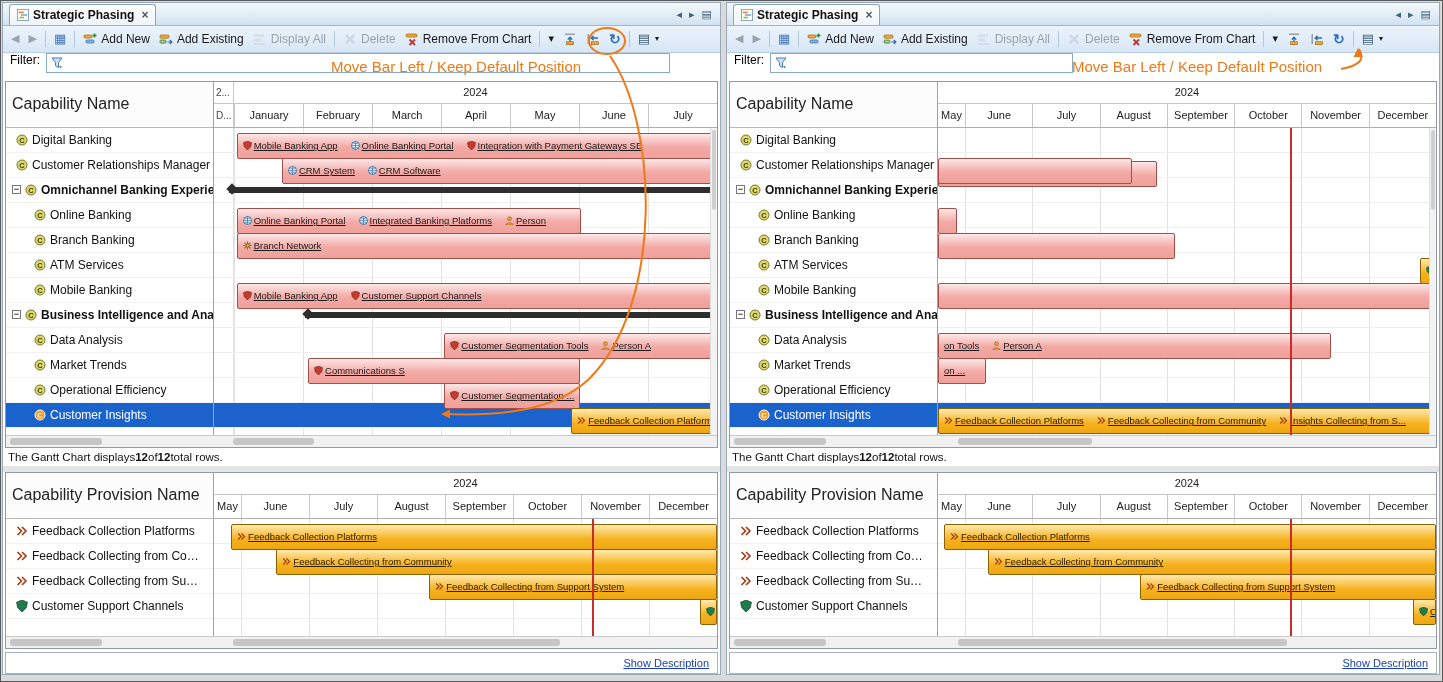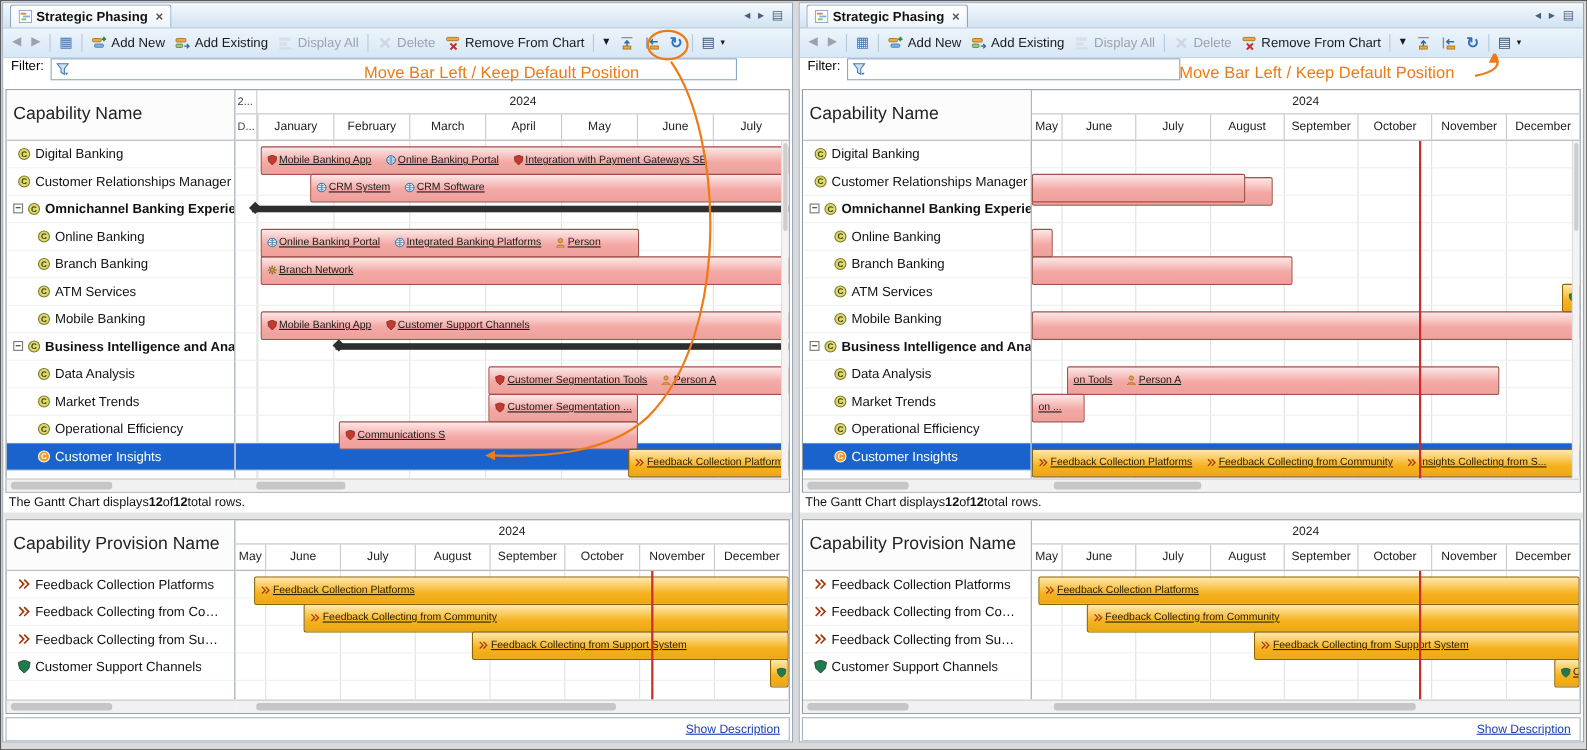--- a/index.html
+++ b/index.html
@@ -498,40 +498,40 @@
                     <svg viewBox="0 0 10 10">
                       <circle cx="5" cy="3" r="2.2" fill="#e9a13c" stroke="#8a5a10" stroke-width="0.6"></circle>
                       <path d="M1 10 C1 6.8 9 6.8 9 10 Z" fill="#e9a13c" stroke="#8a5a10" stroke-width="0.6"></path>
                     </svg>
                   </span>
                   <span data-name="bar-label-text">Person A</span>
                 </span>
               </div>
             </div>
             <div class="trow" data-name="timeline-row">
-              <div class="bar task" data-name="task-bar" style="left: 45.8%; width: 27%;">
+              <div class="bar task" data-name="task-bar" style="left: 18.7%; width: 54%;">
                 <span class="blab" data-name="bar-label">
                   <span class="icon" data-name="shield-icon">
                     <svg viewBox="0 0 10 11">
                       <path d="M5 0 L10 2 L9 7 L5 11 L1 7 L0 2 Z" fill="#c23b2e" stroke="#5e120c" stroke-width="0.6"></path>
                     </svg>
                   </span>
-                  <span data-name="bar-label-text">Customer Segmentation ...</span>
-                </span>
-              </div>
-            </div>
-            <div class="trow" data-name="timeline-row">
-              <div class="bar task" data-name="task-bar" style="left: 18.7%; width: 54%;">
+                  <span data-name="bar-label-text">Communications S</span>
+                </span>
+              </div>
+            </div>
+            <div class="trow" data-name="timeline-row">
+              <div class="bar task" data-name="task-bar" style="left: 45.8%; width: 27%;">
                 <span class="blab" data-name="bar-label">
                   <span class="icon" data-name="shield-icon">
                     <svg viewBox="0 0 10 11">
                       <path d="M5 0 L10 2 L9 7 L5 11 L1 7 L0 2 Z" fill="#c23b2e" stroke="#5e120c" stroke-width="0.6"></path>
                     </svg>
                   </span>
-                  <span data-name="bar-label-text">Communications S</span>
+                  <span data-name="bar-label-text">Customer Segmentation ...</span>
                 </span>
               </div>
             </div>
             <div class="trow sel" data-name="timeline-row">
               <div class="bar provision" data-name="provision-bar" style="left: 71%; width: 29%;">
                 <span class="blab" data-name="bar-label">
                   <span class="icon" data-name="provision-icon">
                     <svg viewBox="0 0 12 10">
                       <path d="M1.5 1 L5.5 5 L1.5 9 M6 1 L10 5 L6 9" stroke="#a33c10" stroke-width="1.6" fill="none"></path>
                     </svg>
@@ -986,21 +986,21 @@
                     </svg>
                   </span>
                 </span>
               </div>
             </div>
             <div class="trow" data-name="timeline-row">
               <div class="bar task" data-name="task-bar" style="left: 0%; width: 100%;"></div>
             </div>
             <div class="trow" data-name="timeline-row"></div>
             <div class="trow" data-name="timeline-row">
-              <div class="bar task" data-name="task-bar" style="left: 0%; width: 79%; margin-left: 32px;">
+              <div class="bar task" data-name="task-bar" style="left: 0%; width: 79%;">
                 <span class="blab" data-name="bar-label">
                   <span data-name="bar-label-text">on Tools</span>
                 </span>
                 <span class="blab" data-name="bar-label">
                   <span class="icon" data-name="person-icon">
                     <svg viewBox="0 0 10 10">
                       <circle cx="5" cy="3" r="2.2" fill="#e9a13c" stroke="#8a5a10" stroke-width="0.6"></circle>
                       <path d="M1 10 C1 6.8 9 6.8 9 10 Z" fill="#e9a13c" stroke="#8a5a10" stroke-width="0.6"></path>
                     </svg>
                   </span>

